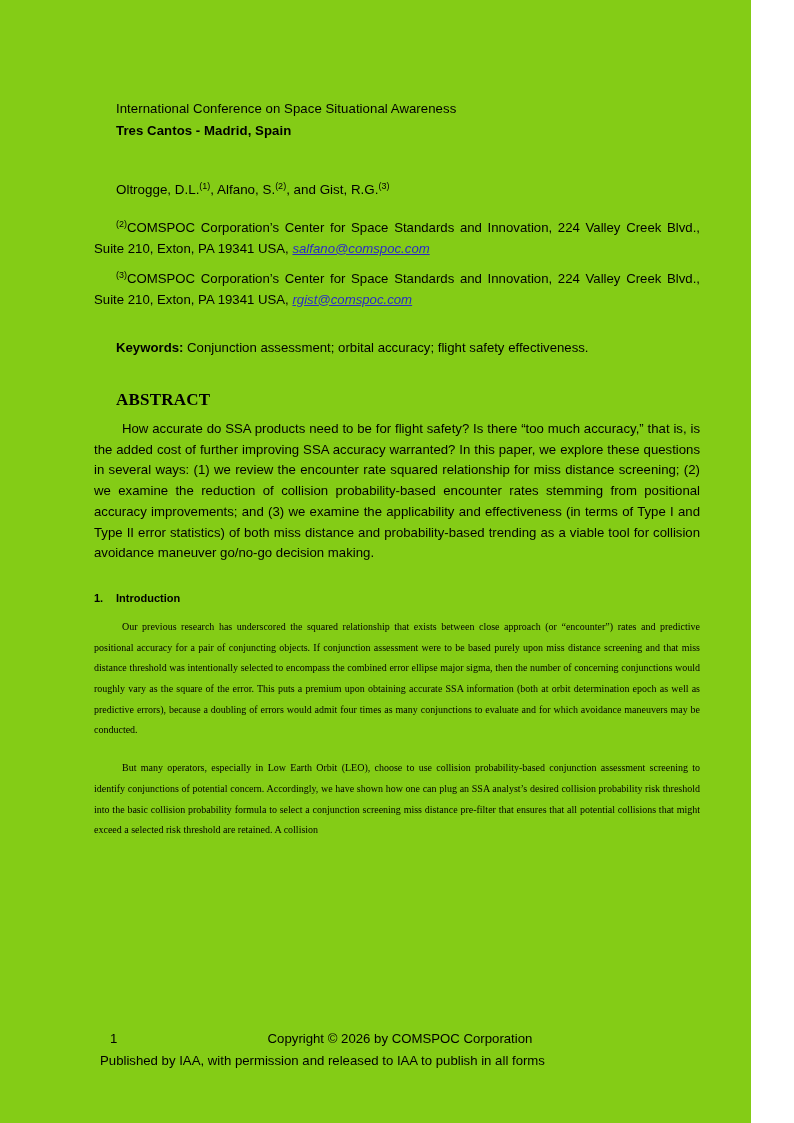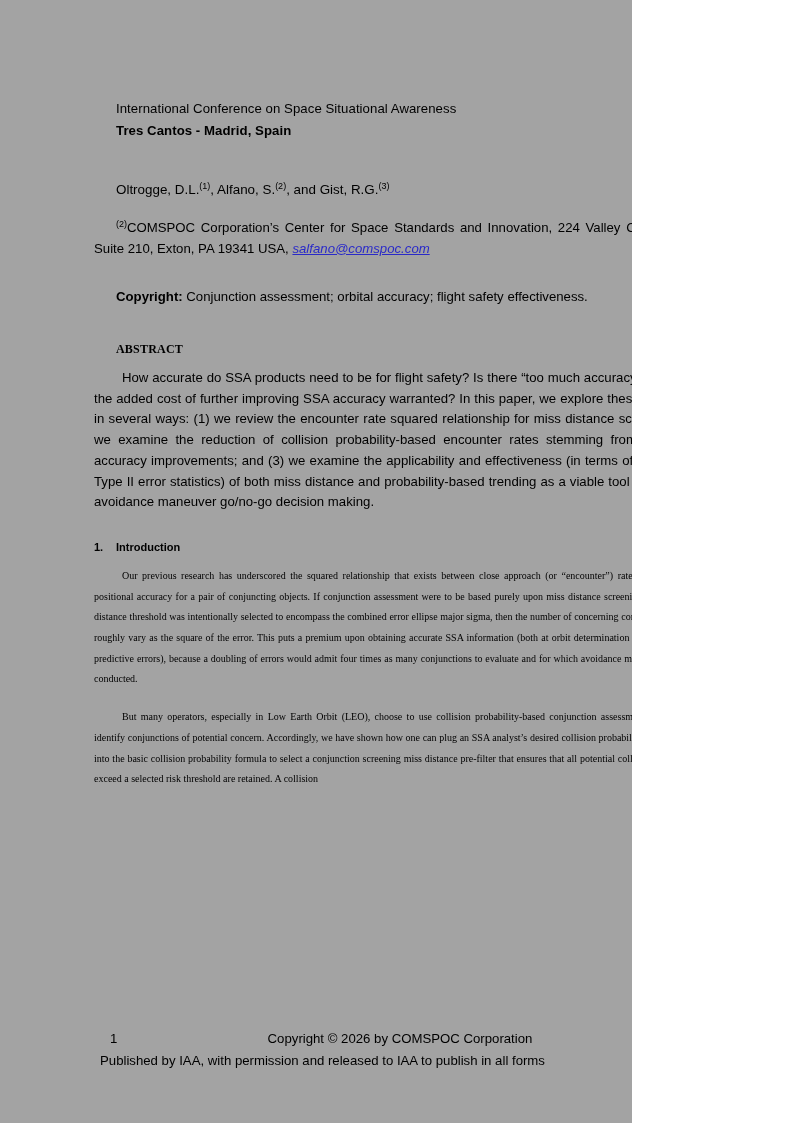--- a/index.html
+++ b/index.html
@@ -9,23 +9,23 @@
   }
   body {
     width: 794px;
     height: 1123px;
     font-family: "Liberation Sans", sans-serif;
     color: #000000;
     -webkit-font-smoothing: antialiased;
   }
   .page {
     position: relative;
-    width: 632px;
+    width: 751px;
     height: 1123px;
-    background: #a3a3a3;
+    background: #84cc16;
     box-sizing: border-box;
     padding: 0;
     overflow: hidden;
   }
   .content {
     position: absolute;
     left: 94px;
     top: 0;
     width: 606px;
   }
@@ -100,21 +100,21 @@
     line-height: 20px;
     padding-left: 22px;
   }
   .keywords b { font-weight: bold; }
 
   
   .abstract-heading {
     margin-top: 32px;
     font-family: "Liberation Serif", serif;
     font-weight: bold;
-    font-size: 12px;
+    font-size: 17px;
     line-height: 20px;
     padding-left: 22px;
     letter-spacing: 0.2px;
   }
   .abstract-body {
     margin-top: 9px;
     font-size: 13.2px;
     line-height: 20.7px;
     text-align: justify;
     text-indent: 28px;
@@ -179,24 +179,27 @@
 
 
     <div class="authors">
       <span>Oltrogge, D.L.</span><sup class="marker">(1)</sup><span>, </span><span>Alfano, S.</span><sup class="marker">(2)</sup><span>, and </span><span>Gist, R.G.</span><sup class="marker">(3)</sup>
     </div>
 
     <div class="affiliations">
       <div class="affiliation">
         <sup class="lead-sup">(2)</sup><span>COMSPOC Corporation’s Center for Space Standards and Innovation, 224 Valley Creek Blvd., Suite 210, Exton, PA 19341 USA, </span><a class="email" href="#">salfano@comspoc.com</a>
       </div>
+      <div class="affiliation">
+        <sup class="lead-sup">(3)</sup><span>COMSPOC Corporation’s Center for Space Standards and Innovation, 224 Valley Creek Blvd., Suite 210, Exton, PA 19341 USA, </span><a class="email" href="#">rgist@comspoc.com</a>
+      </div>
     </div>
 
     <div class="keywords">
-      <b>Copyright:</b><span> Conjunction assessment; orbital accuracy; flight safety effectiveness.</span>
+      <b>Keywords:</b><span> Conjunction assessment; orbital accuracy; flight safety effectiveness.</span>
     </div>
 
     <div class="abstract-heading">ABSTRACT</div>
     <div class="abstract-body">How accurate do SSA products need to be for flight safety? Is there “too much accuracy,” that is, is the added cost of further improving SSA accuracy warranted? In this paper, we explore these questions in several ways: (1) we review the encounter rate squared relationship for miss distance screening; (2) we examine the reduction of collision probability-based encounter rates stemming from positional accuracy improvements; and (3) we examine the applicability and effectiveness (in terms of Type I and Type II error statistics) of both miss distance and probability-based trending as a viable tool for collision avoidance maneuver go/no-go decision making.</div>
 
     <div class="section-heading">
       <span class="num">1.</span><span>Introduction</span>
     </div>
 
     <div class="body-par">Our previous research has underscored the squared relationship that exists between close approach (or “encounter”) rates and predictive positional accuracy for a pair of conjuncting objects. If conjunction assessment were to be based purely upon miss distance screening and that miss distance threshold was intentionally selected to encompass the combined error ellipse major sigma, then the number of concerning conjunctions would roughly vary as the square of the error. This puts a premium upon obtaining accurate SSA information (both at orbit determination epoch as well as predictive errors), because a doubling of errors would admit four times as many conjunctions to evaluate and for which avoidance maneuvers may be conducted.</div>

